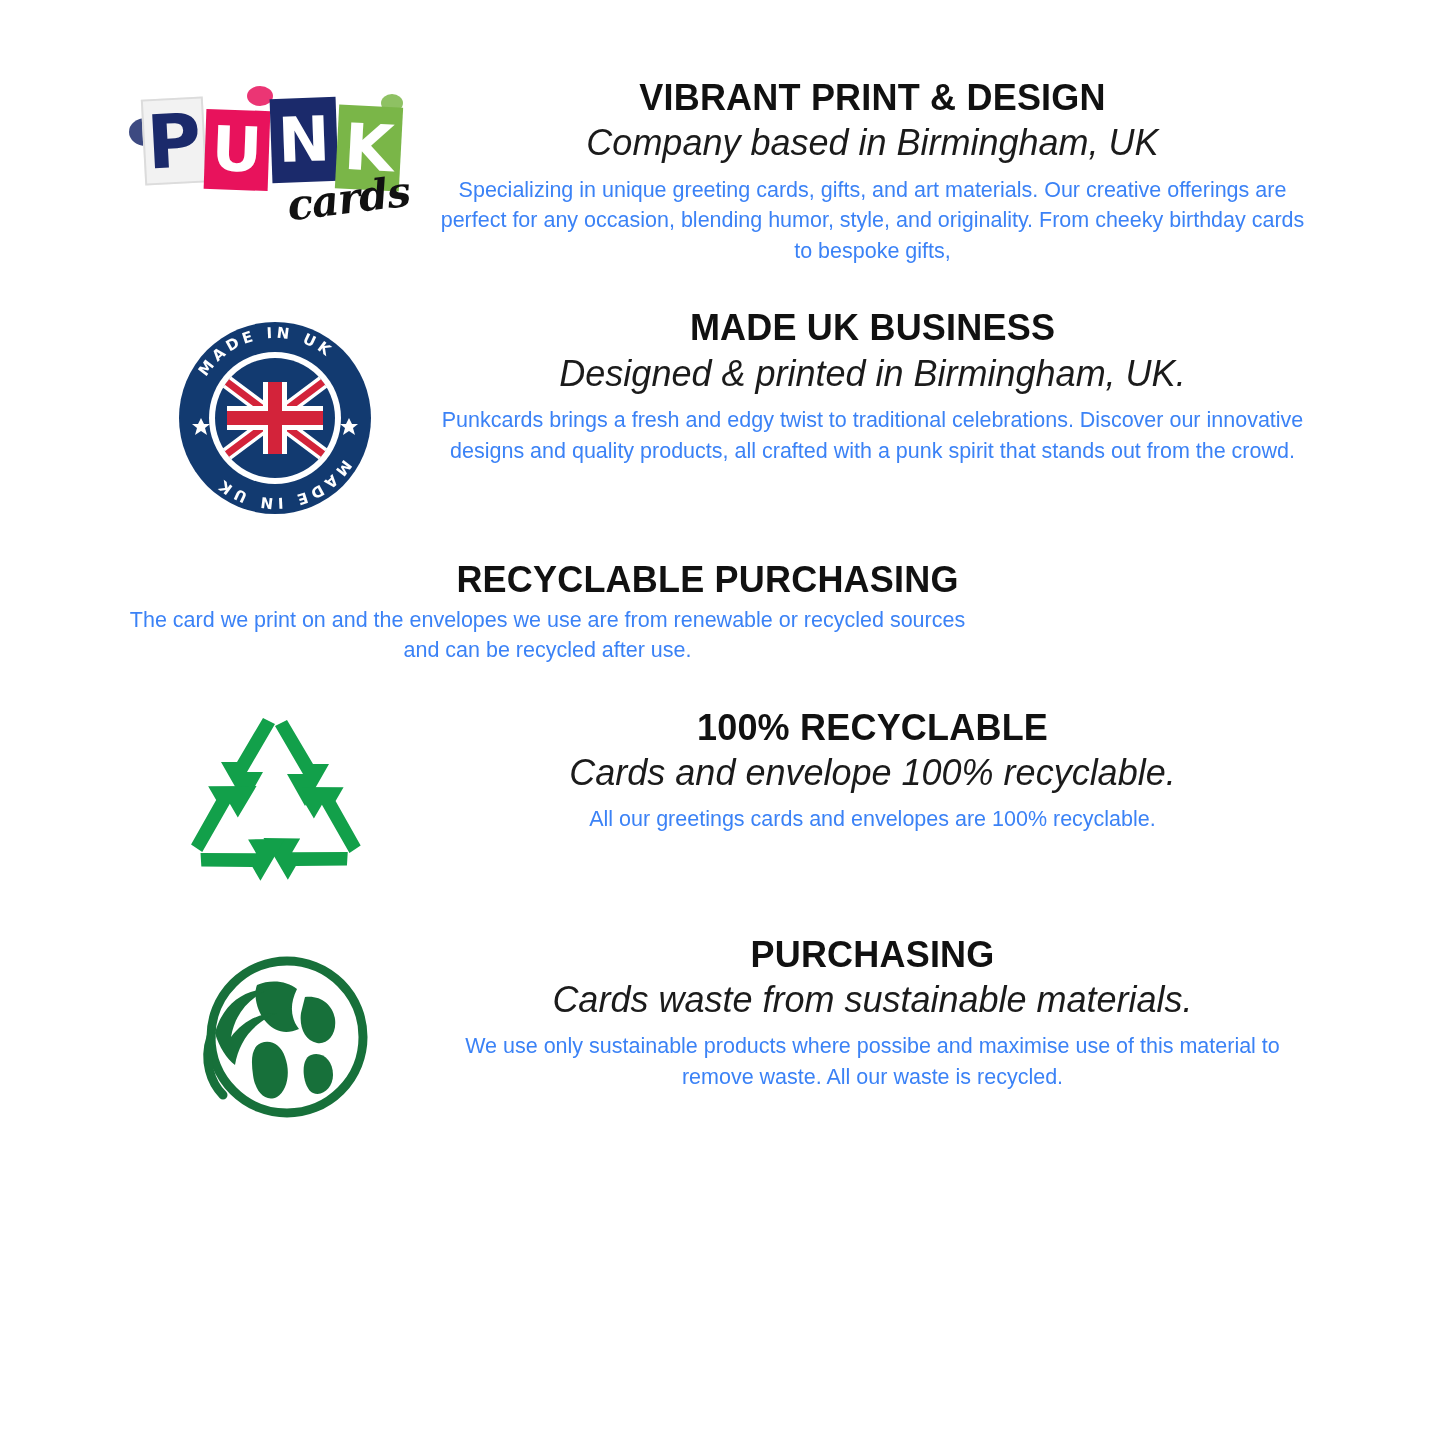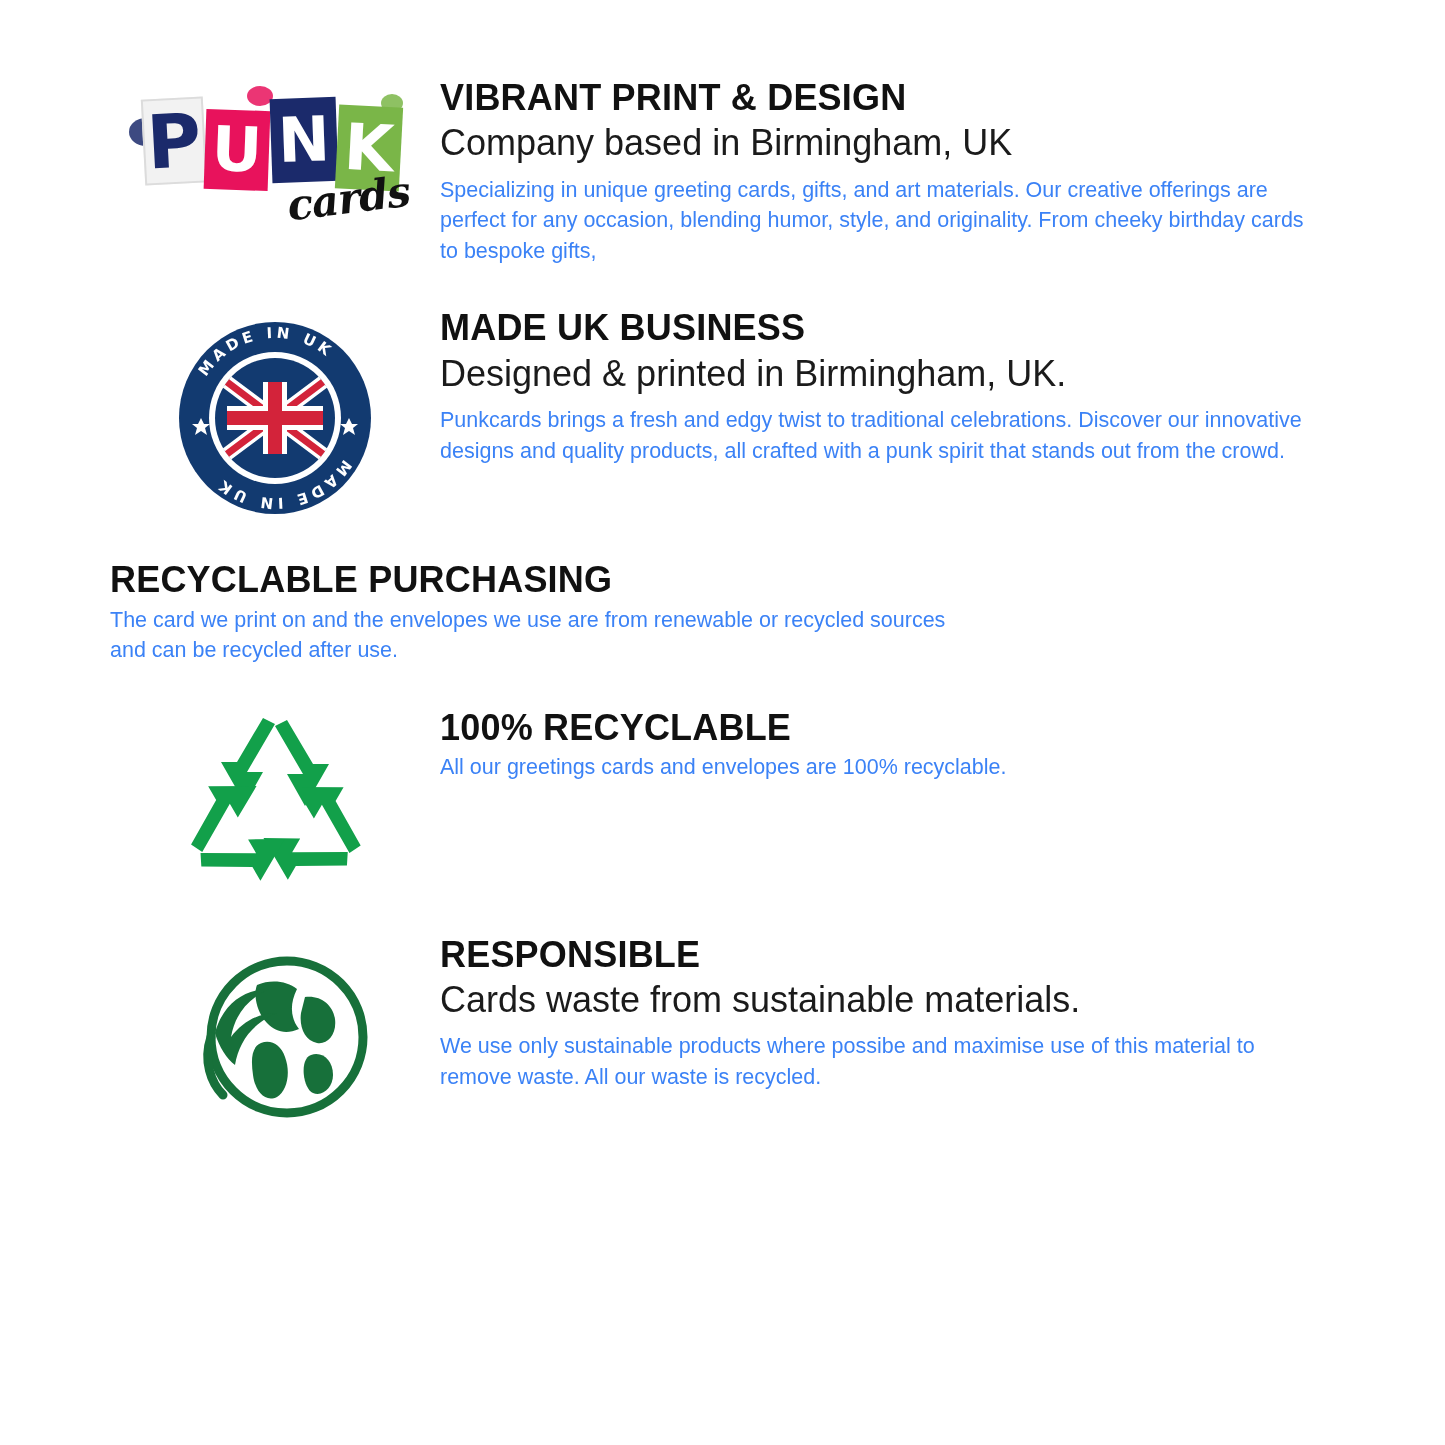--- a/index.html
+++ b/index.html
@@ -31,35 +31,37 @@
     width: 330px;
     min-width: 330px;
     display: flex;
     align-items: center;
     justify-content: center;
     padding-top: 10px;
   }
   .text-col {
     flex: 1;
     padding-right: 30px;
+    text-align: center;
   }
   .f-title {
     font-size: 36px;
     font-weight: bold;
     letter-spacing: 0.2px;
     line-height: 1.12;
     color: #111111;
     margin-bottom: 4px;
   }
   .f-sub {
     font-size: 36px;
     font-weight: normal;
     line-height: 1.18;
     color: #1b1b1b;
     margin-bottom: 10px;
+    font-style: italic;
   }
   .f-body {
     font-size: 21.5px;
     line-height: 1.42;
     color: #3b82f6;
     max-width: 875px;
   }
 
   
   .punk-logo {
@@ -203,36 +205,37 @@
           </g>
           <g transform="rotate(240 100 92)">
             <path d="M100 8 L128 56 L112 56 L130 88 L154 46 L138 46 L112 2 Z"></path>
             <path d="M100 6 L72 54 L88 54 L70 86 L46 44 L62 44 L88 0 Z"></path>
           </g>
         </g>
       </svg>
     </div>
     <div class="text-col">
       <div class="f-title">100% RECYCLABLE</div>
+      <div class="f-sub">Cards and envelope 100% recyclable.</div>
       <div class="f-body">All our greetings cards and envelopes are 100% recyclable.</div>
     </div>
   </div>
 
   <div class="feature">
     <div class="icon-col">
       <svg class="globe" viewBox="0 0 220 185">
         <circle cx="122" cy="92" r="76" fill="none" stroke="#17703a" stroke-width="9"></circle>
         <path d="M92 40 c14 -6 30 -4 40 4 c-8 16 -6 30 2 40 c-14 6 -24 2 -32 -6 c-10 -10 -14 -28 -10 -38 Z" fill="#17703a"></path>
         <path d="M140 52 c16 -2 28 8 30 22 c2 16 -8 26 -18 24 c-12 -2 -18 -16 -16 -30 Z" fill="#17703a"></path>
         <path d="M96 98 c10 -4 20 2 24 14 c6 16 2 34 -8 40 c-12 6 -22 -6 -24 -22 c-2 -14 -2 -28 8 -32 Z" fill="#17703a"></path>
         <path d="M146 110 c12 -4 22 6 22 20 c0 12 -10 22 -20 18 c-10 -4 -14 -34 -2 -38 Z" fill="#17703a"></path>
         <path d="M50 88 c8 -30 30 -44 54 -44 c-22 10 -34 26 -38 48 c12 -16 28 -24 46 -24 c-24 10 -38 28 -42 52 c-8 -6 -16 -18 -20 -32 Z" fill="#17703a"></path>
         <path d="M46 92 c-8 24 0 46 12 58" fill="none" stroke="#17703a" stroke-width="9" stroke-linecap="round"></path>
       </svg>
     </div>
     <div class="text-col">
-      <div class="f-title">RESPONSIBLE</div>
+      <div class="f-title">PURCHASING</div>
       <div class="f-sub">Cards waste from sustainable materials.</div>
       <div class="f-body">We use only sustainable products where possibe and maximise use of this material to remove waste. All our waste is recycled.</div>
     </div>
   </div>
 
 </div>
 
 </body></html>

